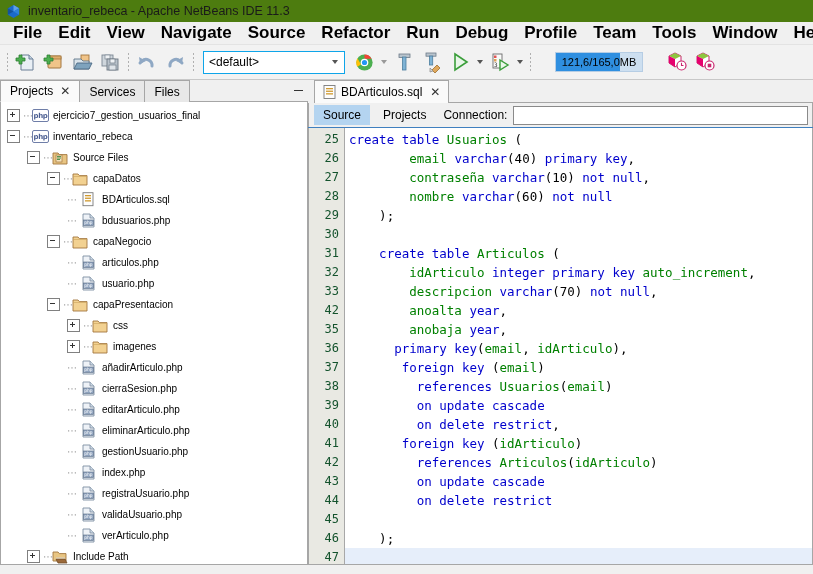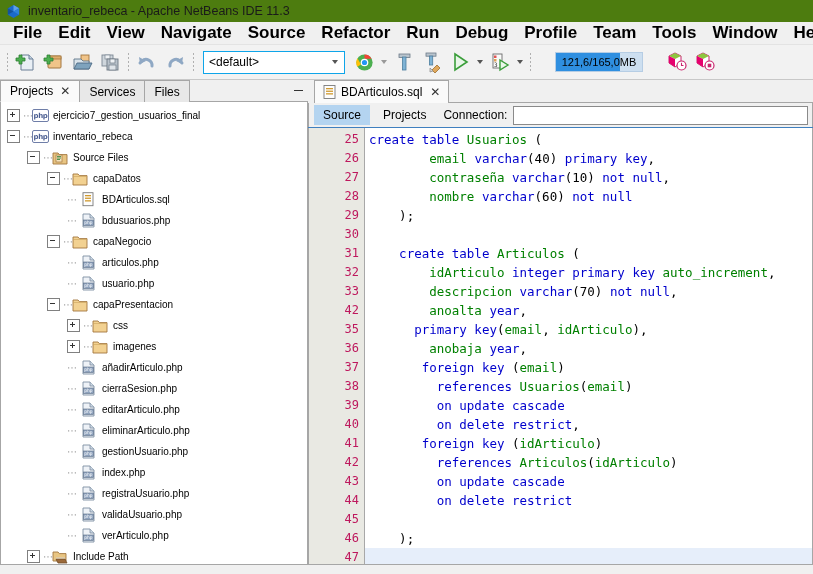--- a/index.html
+++ b/index.html
@@ -137,22 +137,22 @@
     margin-right: 4px; margin-left: 2px;
   }
   .subtoolbar-line { height:1px; background:#3f7fbf; }
 
   .editor {
     flex: 1; display: flex; background: #fff;
     border: 1px solid #a6a6a6; border-top: none; overflow: hidden;
     font-family: "DejaVu Sans Mono", monospace; font-size: 12.5px;
   }
   .gutter {
-    width: 56px; flex: none; background: #e9e9e3; border-right: 1px solid #a8a8a8;
-    text-align: right; padding-right: 5px; padding-top: 2px; color: #be185d; font-size: 12px;
+    width: 36px; flex: none; background: #e9e9e3; border-right: 1px solid #a8a8a8;
+    text-align: right; padding-right: 5px; padding-top: 2px; color: #14532d; font-size: 12px;
     box-sizing: border-box;
   }
   .gline { height: 19px; line-height: 19px; }
   .code { flex: 1; padding-top: 2px; position: relative; overflow: hidden; }
   .cline { height: 19px; line-height: 19px; white-space: pre; padding-left: 4px; }
   .cline.current { background: #e6eefa; }
   .kw { color: #0000cc; }
   .id { color: #008000; }
   .pl { color: #000000; }
 
@@ -693,22 +693,22 @@
             <div class="cline"><span class="kw">create table </span><span class="id">Usuarios</span><span class="pl"> (</span></div>
             <div class="cline"><span class="pl">        </span><span class="id">email</span><span class="pl"> </span><span class="kw">varchar</span><span class="pl">(40) </span><span class="kw">primary key</span><span class="pl">,</span></div>
             <div class="cline"><span class="pl">        </span><span class="id">contraseña</span><span class="pl"> </span><span class="kw">varchar</span><span class="pl">(10) </span><span class="kw">not null</span><span class="pl">,</span></div>
             <div class="cline"><span class="pl">        </span><span class="id">nombre</span><span class="pl"> </span><span class="kw">varchar</span><span class="pl">(60) </span><span class="kw">not null</span></div>
             <div class="cline"><span class="pl">    );</span></div>
             <div class="cline">&nbsp;</div>
             <div class="cline"><span class="pl">    </span><span class="kw">create table </span><span class="id">Articulos</span><span class="pl"> (</span></div>
             <div class="cline"><span class="pl">        </span><span class="id">idArticulo</span><span class="pl"> </span><span class="kw">integer primary key</span><span class="pl"> </span><span class="id">auto_increment</span><span class="pl">,</span></div>
             <div class="cline"><span class="pl">        </span><span class="id">descripcion</span><span class="pl"> </span><span class="kw">varchar</span><span class="pl">(70) </span><span class="kw">not null</span><span class="pl">,</span></div>
             <div class="cline"><span class="pl">        </span><span class="id">anoalta </span><span class="kw">year</span><span class="pl">,</span></div>
+            <div class="cline"><span class="pl">        </span><span class="id">anobaja </span><span class="kw">year</span><span class="pl">,</span></div>
             <div class="cline"><span class="pl">      </span><span class="kw">primary key</span><span class="pl">(</span><span class="id">email</span><span class="pl">, </span><span class="id">idArticulo</span><span class="pl">),</span></div>
-            <div class="cline"><span class="pl">        </span><span class="id">anobaja </span><span class="kw">year</span><span class="pl">,</span></div>
             <div class="cline"><span class="pl">       </span><span class="kw">foreign key</span><span class="pl"> (</span><span class="id">email</span><span class="pl">)</span></div>
             <div class="cline"><span class="pl">         </span><span class="kw">references </span><span class="id">Usuarios</span><span class="pl">(</span><span class="id">email</span><span class="pl">)</span></div>
             <div class="cline"><span class="pl">         </span><span class="kw">on update cascade</span></div>
             <div class="cline"><span class="pl">         </span><span class="kw">on delete restrict</span><span class="pl">,</span></div>
             <div class="cline"><span class="pl">       </span><span class="kw">foreign key</span><span class="pl"> (</span><span class="id">idArticulo</span><span class="pl">)</span></div>
             <div class="cline"><span class="pl">         </span><span class="kw">references </span><span class="id">Articulos</span><span class="pl">(</span><span class="id">idArticulo</span><span class="pl">)</span></div>
             <div class="cline"><span class="pl">         </span><span class="kw">on update cascade</span></div>
             <div class="cline"><span class="pl">         </span><span class="kw">on delete restrict</span></div>
             <div class="cline">&nbsp;</div>
             <div class="cline"><span class="pl">    );</span></div>

